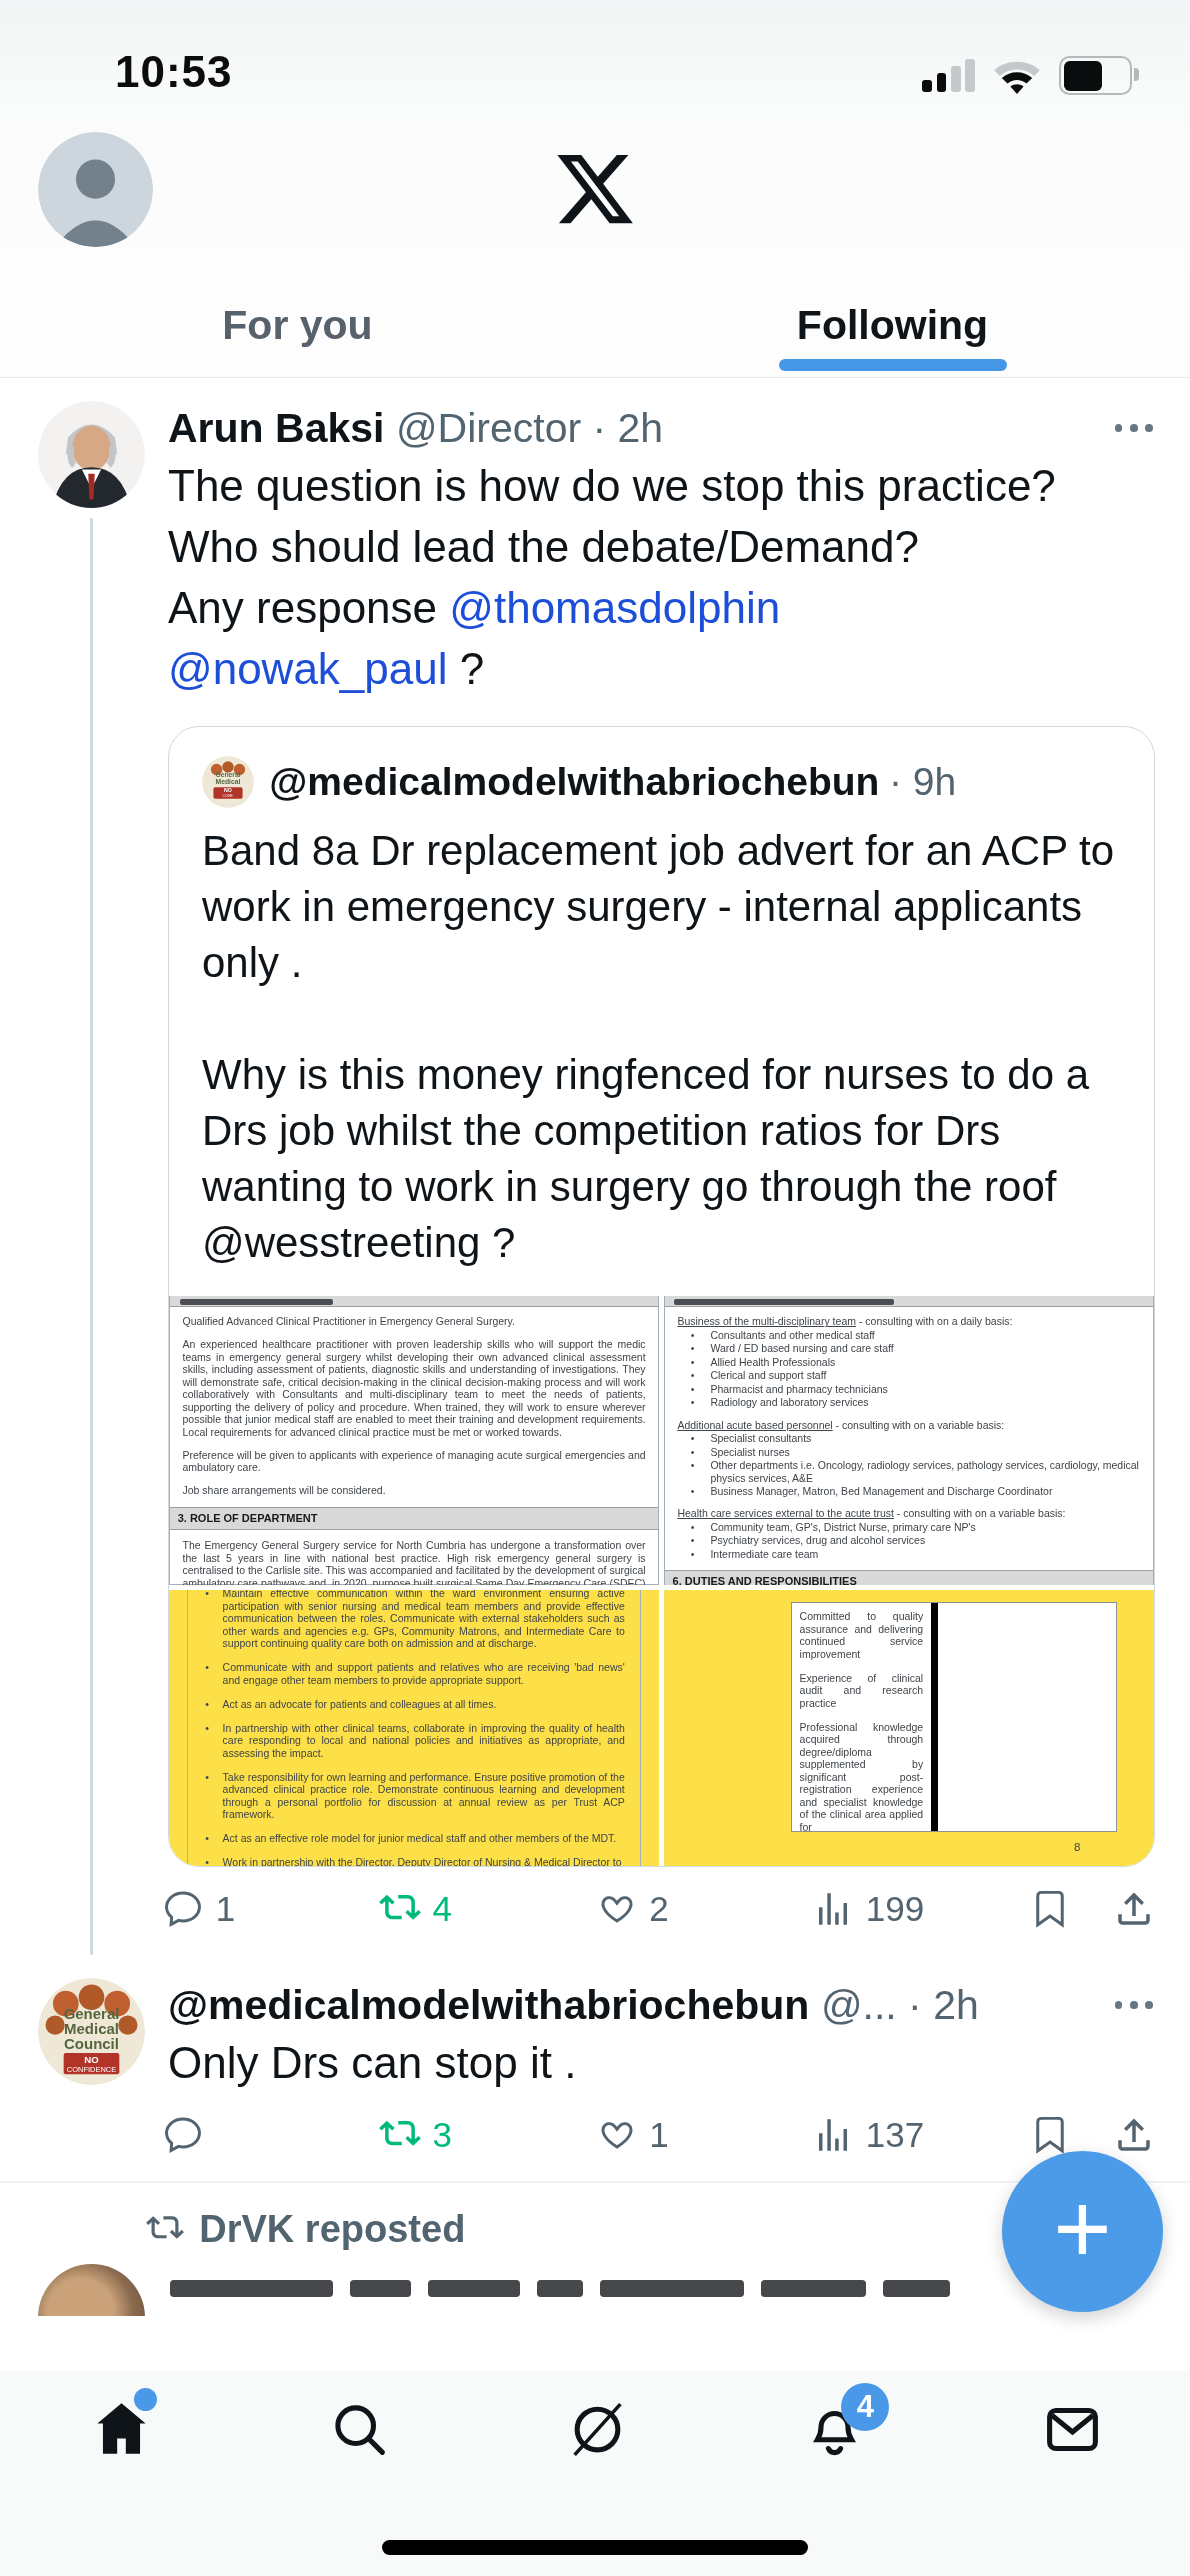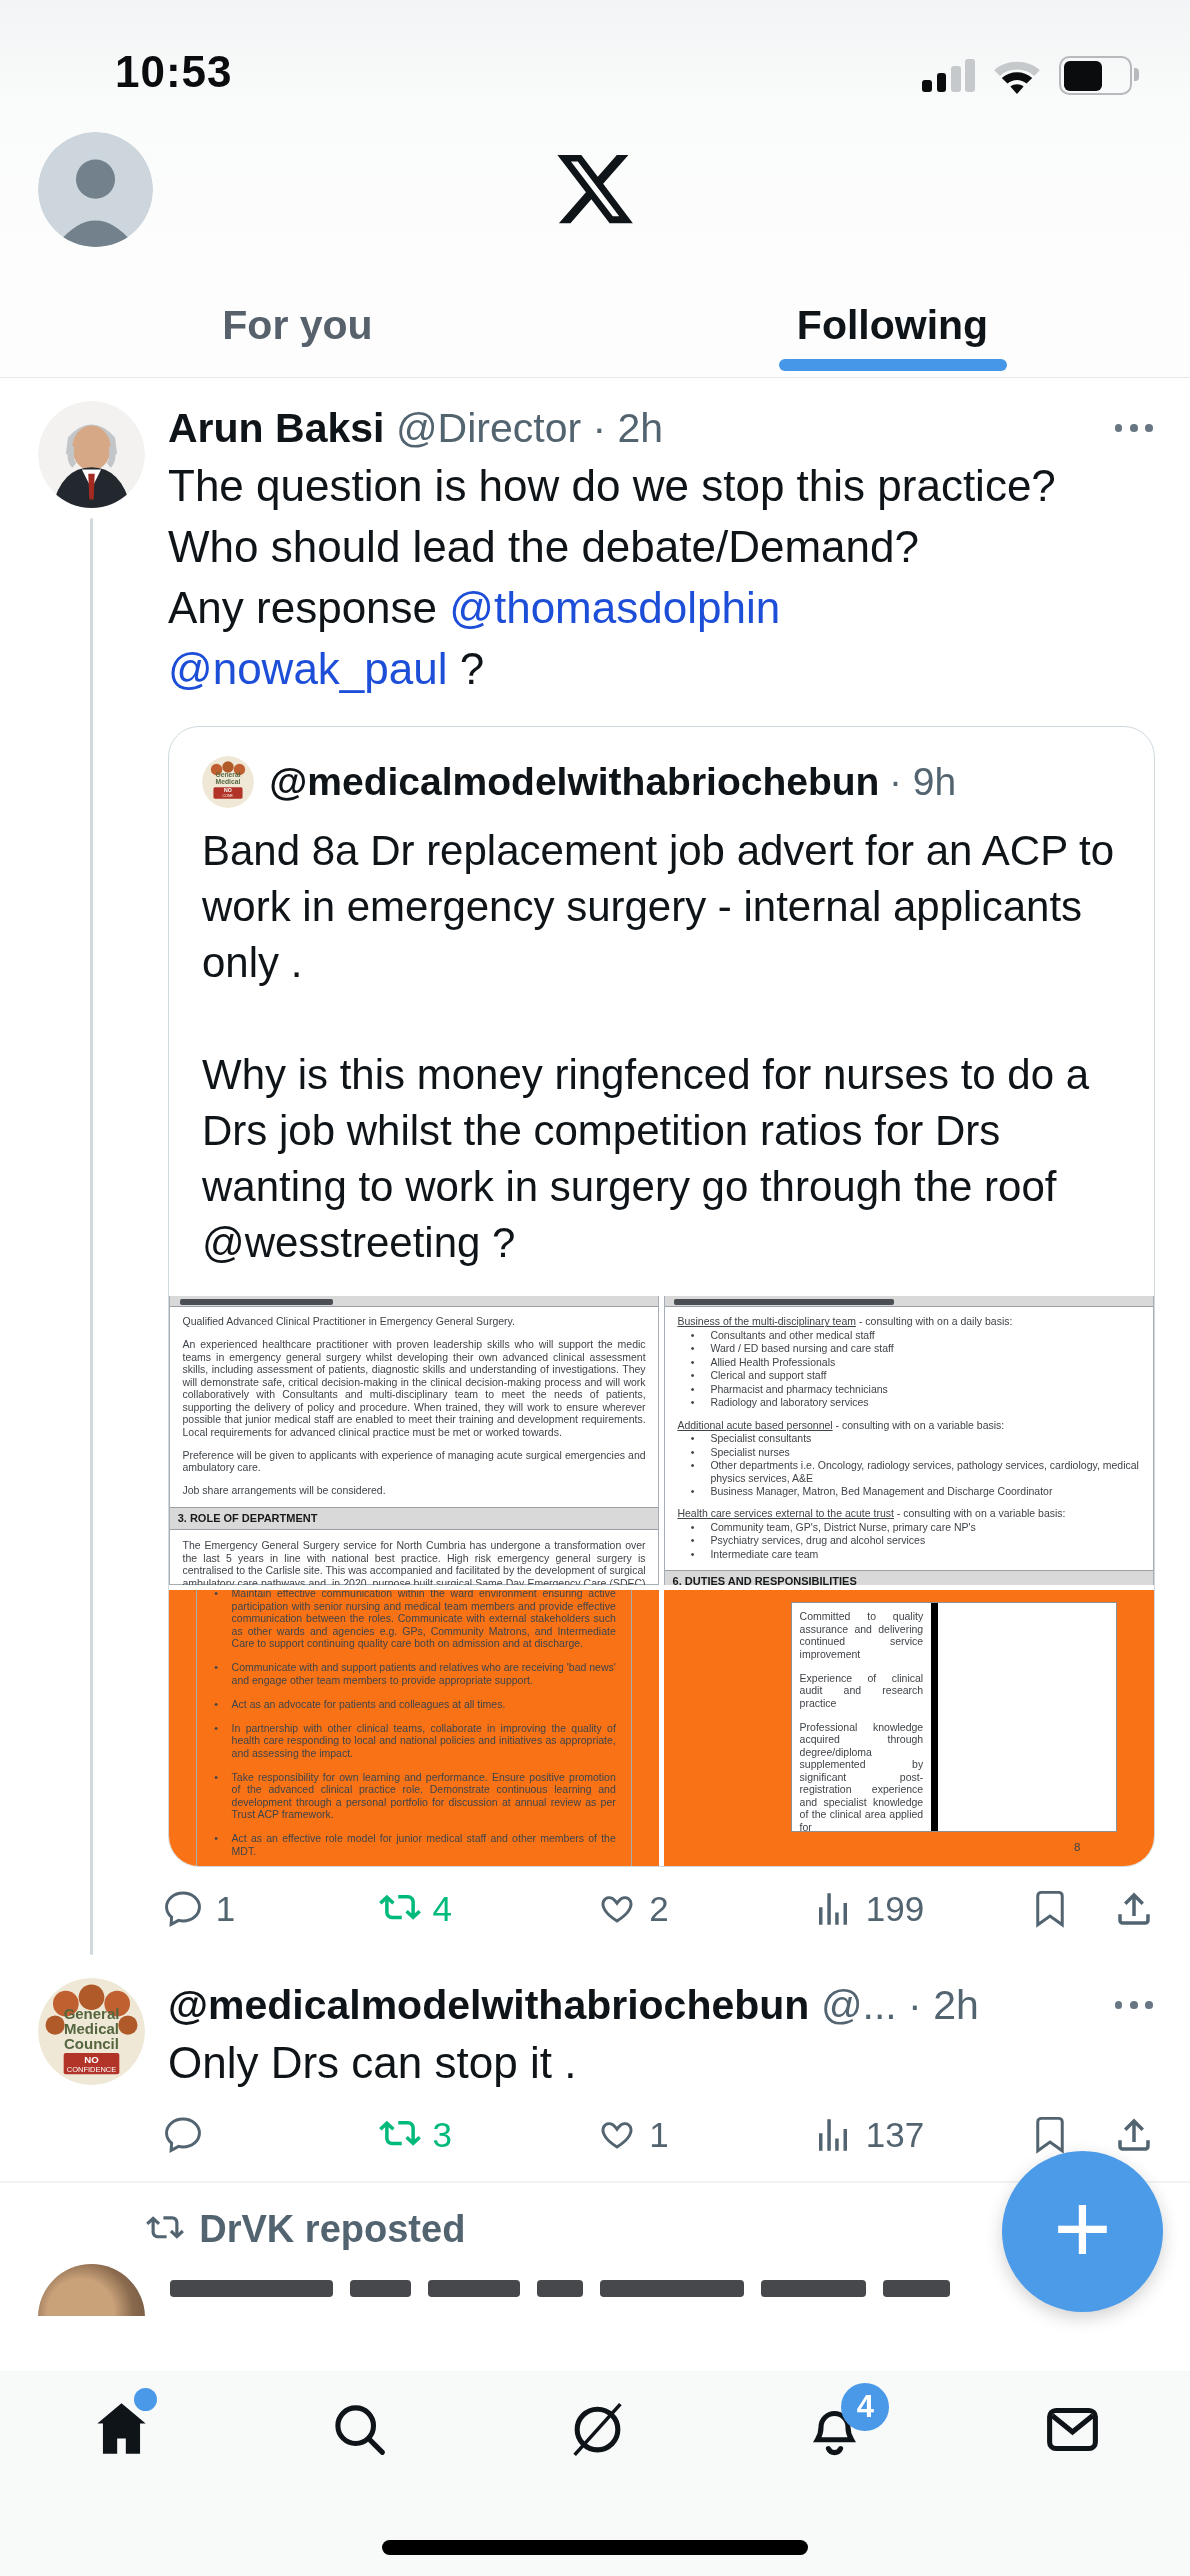--- a/index.html
+++ b/index.html
@@ -55,36 +55,36 @@
   .q-head{display:flex;align-items:center;font-size:39px;white-space:nowrap;}
   .avatar-sm{width:52px;height:52px;border-radius:50%;overflow:hidden;flex:0 0 auto;margin-right:15.3px;}
   .q-handle{font-weight:700;color:#0f1419;overflow:hidden;text-overflow:ellipsis;}
   .q-time{color:#536471;margin-left:9.6px;}
   .q-body{font-size:42px;line-height:56px;margin-top:15.3px;color:#0f1419;}
   .q-body p{margin:0 0 56px 0;}
   .q-body p:last-child{margin-bottom:25px;}
 
   
   .media{display:grid;grid-template-columns:1fr 1fr;grid-template-rows:289px 276px;gap:4.8px;background:#fff;}
-  .cell{background:#f97316;overflow:hidden;position:relative;}
+  .cell{background:#fde047;overflow:hidden;position:relative;}
   .docpage{margin:0 15.3px;border:1px solid #a6adb4;border-top:none;padding:0 12.5px 7.7px 12.5px;height:100%;
            box-sizing:border-box;background:#fff;}
   .doc,.doc p{font-size:10.5px;line-height:12.5px;color:#3f4449;margin:0;}
   .doc p{margin-bottom:10.5px;text-align:justify;}
   .doc .first{text-align:left;}
   .cut-head{height:9.6px;background:#d9d9d9;border-bottom:1px solid #9aa0a6;margin:0 -12.5px 8.6px -12.5px;position:relative;overflow:hidden;}
   .cut-head::after{content:"";position:absolute;left:9.6px;bottom:1px;width:153px;height:5.8px;background:#4b4f54;border-radius:1.9px;}
   .cut-head.wide::after{width:220px;}
   .doc-h{background:#d9d9d9;color:#17191b;font-weight:700;font-size:11px;line-height:12.5px;
          padding:3.8px 7.7px;margin:9.6px -12.5px 9.6px -12.5px;border-top:1px solid #9aa0a6;border-bottom:1px solid #9aa0a6;}
   .u{text-decoration:underline;}
   .doc-group{margin-bottom:9.6px;}
   .doc-bullet{position:relative;padding-left:33px;margin:1px 0;text-align:left;}
   .doc-bullet::before{content:"•";position:absolute;left:13.4px;top:0;}
-  .bl-page{margin:0 27px;border-left:1px solid #a6adb4;border-right:1px solid #a6adb4;
+  .bl-page{margin:0 18px;border-left:1px solid #a6adb4;border-right:1px solid #a6adb4;
            padding:1.9px 15.3px 0 9.6px;height:100%;box-sizing:border-box;}
   .bl-item{position:relative;padding-left:25px;margin:0 0 11.5px 0;text-align:justify;font-size:10.5px;line-height:12.5px;color:#3f4449;}
   .bl-item::before{content:"•";position:absolute;left:7.7px;top:0;}
   .bl-list > .bl-item:first-child{margin-top:-4.8px;}
   .tbl{position:absolute;left:127px;top:11.5px;width:324px;height:228px;border:1px solid #8c9196;display:flex;background:#fff;}
   .tbl-left{width:146px;border-right:7px solid #000000;padding:7.7px 7.7px 0 7.7px;box-sizing:border-box;overflow:hidden;}
   .tbl-left .bl-item{padding-left:0;margin-bottom:11.5px;}
   .tbl-left .bl-item::before{content:"";}
   .page-num{position:absolute;left:410px;top:251px;font-size:11.5px;color:#3f4449;}
 

